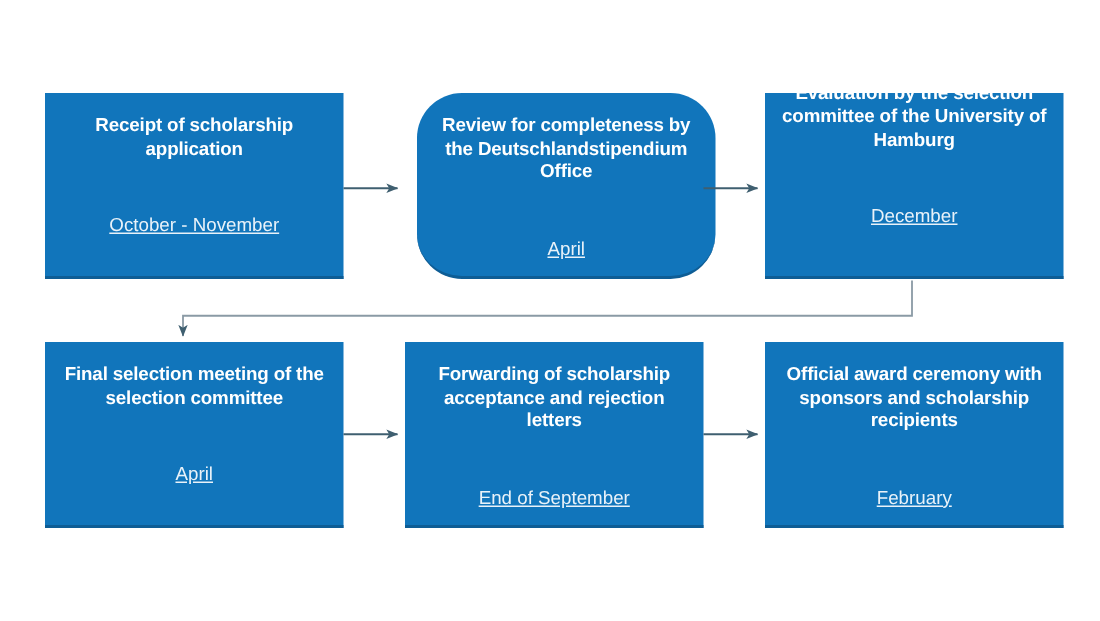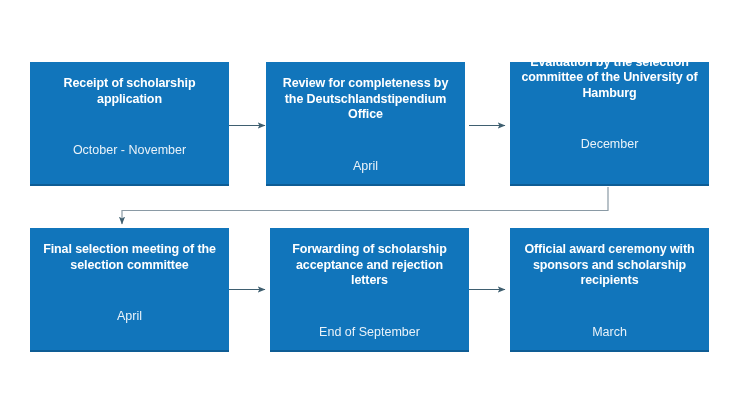--- a/index.html
+++ b/index.html
@@ -42,24 +42,25 @@
   }
   .step-period {
     color: #e9f2f9;
     font-weight: normal;
     font-size: 12.5px;
     line-height: 15px;
     text-align: center;
     width: 100%;
     margin-top: auto;
     margin-bottom: 22px;
+    text-decoration: underline;
   }
   
   #box-1 { left: 30px;  top: 62px; }
-  #box-2 { left: 266px; top: 62px; }
+  #box-2 { left: 278px; top: 62px; border-radius: 30px; }
   #box-3 { left: 510px; top: 62px; justify-content: flex-end; }
   
   #box-4 { left: 30px;  top: 228px; }
   #box-5 { left: 270px; top: 228px; justify-content: space-between; }
   #box-6 { left: 510px; top: 228px; }
 
   .connector-layer {
     position: absolute;
     left: 0;
     top: 0;
@@ -93,21 +94,21 @@
     <div class="step-period">April</div>
   </div>
 
   <div class="step-box" id="box-5">
     <div class="step-title">Forwarding of scholarship acceptance and rejection letters</div>
     <div class="step-period">End of September</div>
   </div>
 
   <div class="step-box" id="box-6">
     <div class="step-title">Official award ceremony with sponsors and scholarship recipients</div>
-    <div class="step-period">March</div>
+    <div class="step-period">February</div>
   </div>
 
   <svg class="connector-layer" width="733" height="414" viewBox="0 0 733 414" xmlns="http://www.w3.org/2000/svg">
     <defs>
       <marker id="arrowhead" markerWidth="7" markerHeight="7" refX="6.2" refY="3" orient="auto" markerUnits="strokeWidth">
         <path d="M0,0.4 L6.6,3 L0,5.6 L1.6,3 Z" fill="#3f5f70"></path>
       </marker>
       <marker id="arrowhead-down" markerWidth="7" markerHeight="7" refX="6.2" refY="3" orient="auto" markerUnits="strokeWidth">
         <path d="M0,0.4 L6.6,3 L0,5.6 L1.6,3 Z" fill="#3f5f70"></path>
       </marker>

